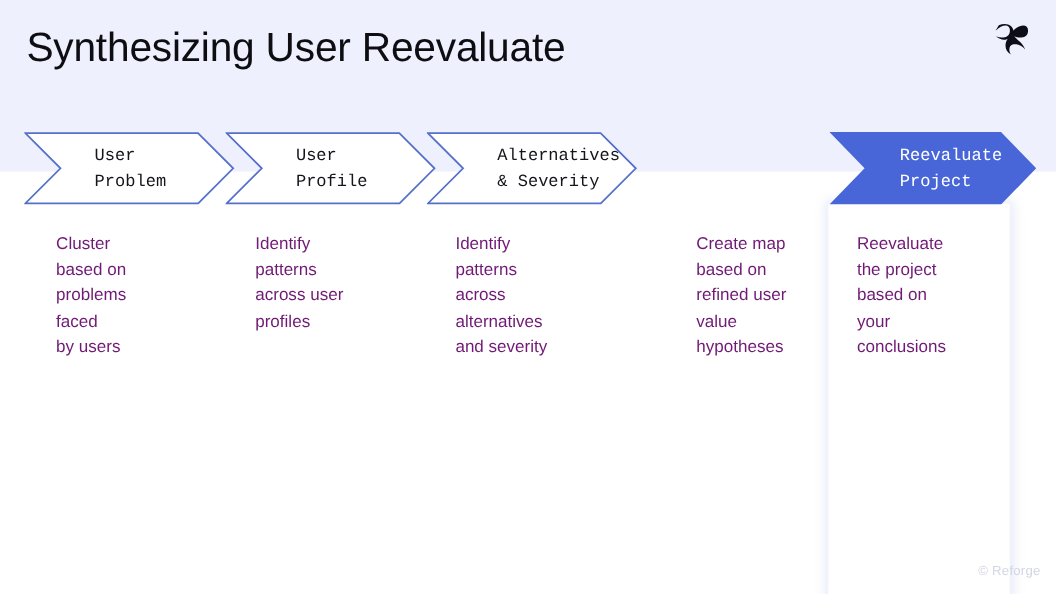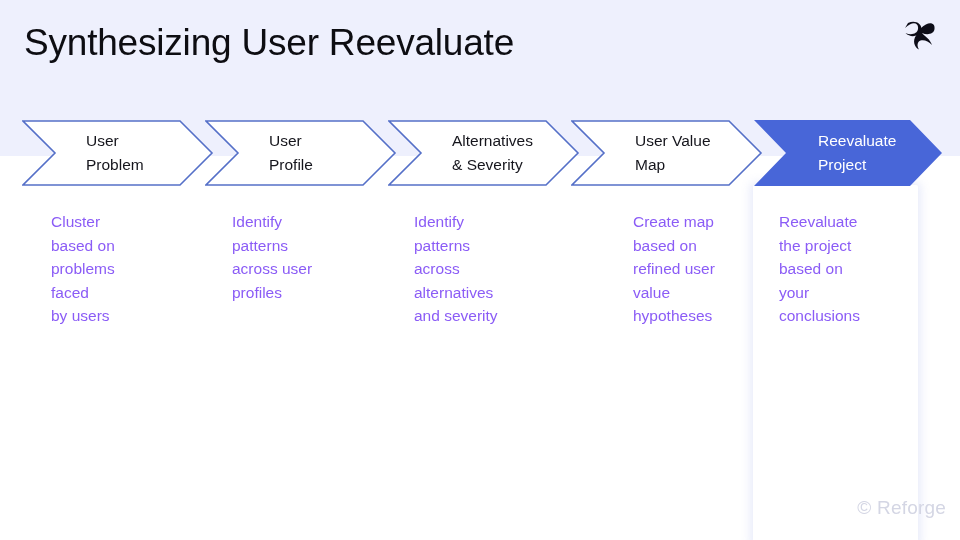--- a/index.html
+++ b/index.html
@@ -74,20 +74,21 @@
     top: 120px;
     width: 960px;
     height: 66px;
   }
 
   .chevron {
     position: absolute;
     top: 0;
     width: 208px;
     height: 82px;
+    font-family: Liberation Mono, monospace;
   }
   .chevron svg {
     position: absolute;
     left: 0;
     top: 0;
     display: block;
   }
   .chev-label {
     position: absolute;
     left: 64px;
@@ -115,35 +116,35 @@
     top: 210px;
     width: 960px;
     height: 130px;
   }
   .desc-col {
     position: absolute;
     top: 0;
     width: 150px;
     font-size: 15.5px;
     line-height: 23.5px;
-    color: #8b5cf6;
+    color: #701a75;
     white-space: pre-line;
   }
   #desc-0 { left: 51px;  }
   #desc-1 { left: 232px; }
   #desc-2 { left: 414px; }
   #desc-3 { left: 596px; margin-left: 37px; }
   #desc-4 { left: 779px; }
 
   
   #watermark {
     position: absolute;
     right: 14px;
-    bottom: 19px;
-    font-size: 19px;
+    bottom: 8px;
+    font-size: 12px;
     line-height: 26px;
     color: #d4d6e4;
     letter-spacing: 0.2px;
     white-space: nowrap;
   }
 </style>
 </head>
 <body>
 
 <div id="slide">
@@ -180,27 +181,20 @@
     </div>
 
     <div class="chevron" id="chev-2">
       <svg width="208" height="66" viewBox="0 0 208 66" xmlns="http://www.w3.org/2000/svg">
         <path d="M1 1 H 158 L 190 33 L 158 65 H 1 L 33 33 Z" fill="#ffffff" stroke="#5570c8" stroke-width="1.6"></path>
       </svg>
       <div class="chev-label">Alternatives
 &amp; Severity</div>
     </div>
 
-    <div class="chevron" id="chev-3">
-      <svg width="208" height="66" viewBox="0 0 208 66" xmlns="http://www.w3.org/2000/svg">
-        <path d="M1 1 H 158 L 190 33 L 158 65 H 1 L 33 33 Z" fill="#ffffff" stroke="#5570c8" stroke-width="1.6"></path>
-      </svg>
-      <div class="chev-label">User Value
-Map</div>
-    </div>
 
     <div class="chevron active" id="chev-4">
       <svg width="208" height="66" viewBox="0 0 208 66" xmlns="http://www.w3.org/2000/svg">
         <path d="M0 0 H 156 L 188 33 L 156 66 H 0 L 32 33 Z" fill="#4866d8"></path>
       </svg>
       <div class="chev-label">Reevaluate
 Project</div>
     </div>
 
   </div>

